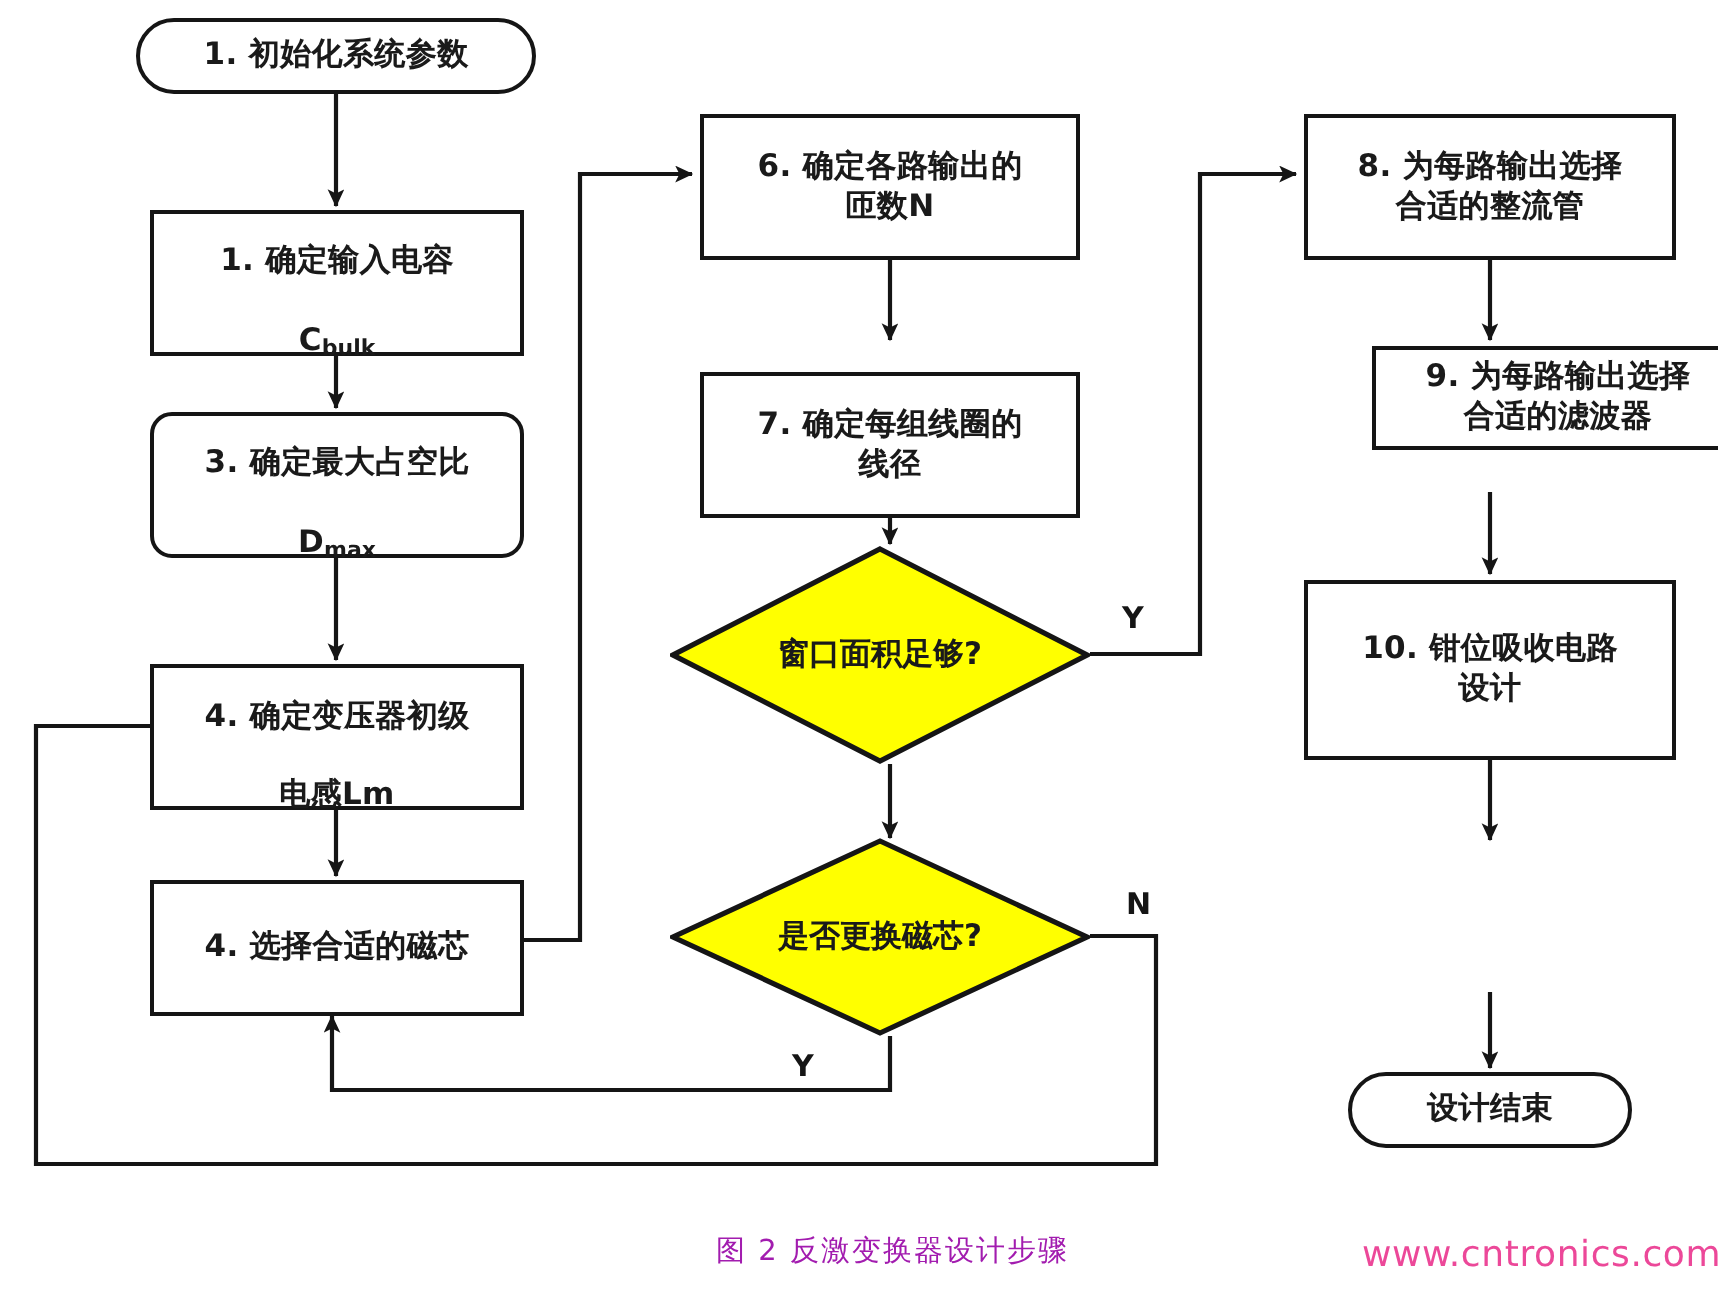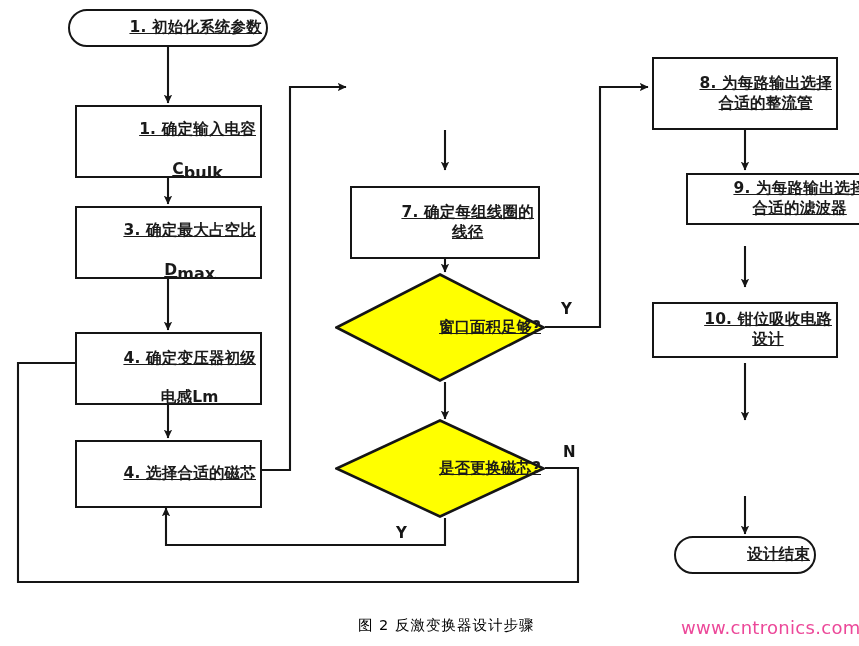--- a/index.html
+++ b/index.html
@@ -24,26 +24,25 @@
     top: 0;
     width: 859px;
     height: 646px;
     pointer-events: none;
   }
   .node {
     position: absolute;
     box-sizing: border-box;
     display: flex;
     align-items: center;
-    justify-content: flex-end;
+    justify-content: center;
     text-align: center;
     color: #1a1a1a;
     line-height: 1.28;
     z-index: 2;
-    text-decoration: underline;
   }
   .node .txt {
     display: block;
     padding: 0 4px;
     white-space: pre-line;
   }
   .proc {
     border: 2px solid #151515;
     background: #ffffff;
     font-size: 15.5px;
@@ -66,37 +65,37 @@
   }
   .decision .dshape {
     position: absolute;
     left: 0;
     top: 0;
     width: 100%;
     height: 100%;
     z-index: -1;
   }
   .sub {
-    font-size: 16px;
+    font-size: 11px;
     vertical-align: -0.22em;
     letter-spacing: 0;
     font-weight: bold;
   }
   .edge-label {
     position: absolute;
     font-size: 15px;
     font-weight: bold;
     color: #151515;
     z-index: 3;
     font-family: "DejaVu Sans", "Liberation Sans", sans-serif;
   }
   .caption {
     position: absolute;
     font-size: 14.5px;
-    color: #000000;
+    color: #a21caf;
     letter-spacing: 1px;
     z-index: 3;
     font-weight: normal;
   }
   .watermark {
     position: absolute;
     font-size: 18px;
     color: #ec4899;
     letter-spacing: 0.3px;
     z-index: 3;
@@ -152,38 +151,42 @@
     <span class="txt">1. 初始化系统参数</span>
   </div>
 
   <div class="node proc" style="left:75px; top:105px; width:187px; height:73px;">
     <span class="txt">
       <span>1. 确定输入电容</span><br>
       <span>C</span><span class="sub">bulk</span>
     </span>
   </div>
 
-  <div class="node proc" style="left:75px; top:206px; width:187px; height:73px;">
+  <div class="node proc" style="left:75px; top:206px; width:187px; height:73px;border-radius:11px;">
     <span class="txt">
       <span>3. 确定最大占空比</span><br>
       <span>D</span><span class="sub">max</span>
     </span>
   </div>
 
   <div class="node proc" style="left:75px; top:332px; width:187px; height:73px;">
     <span class="txt">
       <span>4. 确定变压器初级</span><br>
       <span>电感Lm</span>
     </span>
   </div>
 
   <div class="node proc" style="left:75px; top:440px; width:187px; height:68px;">
     <span class="txt">4. 选择合适的磁芯</span>
   </div>
 
+  <div class="node proc" style="left:350px; top:57px; width:190px; height:73px;">
+    <span class="txt">6. 确定各路输出的
+匝数N</span>
+  </div>
 
   <div class="node proc" style="left:350px; top:173px; width:190px; height:73px;margin-top:13px;">
     <span class="txt">7. 确定每组线圈的
 线径</span>
   </div>
 
   <div class="node decision" style="left:335px; top:419px; width:210px; height:99px;">
     <svg class="dshape" viewBox="0 0 210 99" preserveAspectRatio="none">
       <polygon points="105,1.5 208.5,49.5 105,97.5 1.5,49.5" fill="#ffff00" stroke="#151515" stroke-width="2.6"></polygon>
     </svg>
@@ -200,21 +203,21 @@
   <div class="node proc" style="left:652px; top:57px; width:186px; height:73px;">
     <span class="txt">8. 为每路输出选择
 合适的整流管</span>
   </div>
 
   <div class="node proc" style="left:652px; top:173px; width:186px; height:52px;margin-left:34px;">
     <span class="txt">9. 为每路输出选择
 合适的滤波器</span>
   </div>
 
-  <div class="node proc" style="left:652px; top:290px; width:186px; height:56px;margin-top:12px;">
+  <div class="node proc" style="left:652px; top:290px; width:186px; height:90px;">
     <span class="txt">10. 钳位吸收电路
 设计</span>
   </div>
 
 
   <div class="node terminal" style="left:674px; top:536px; width:142px; height:38px;">
     <span class="txt">设计结束</span>
   </div>
 
   <div class="edge-label" style="left:561px; top:300px;">Y</div>

